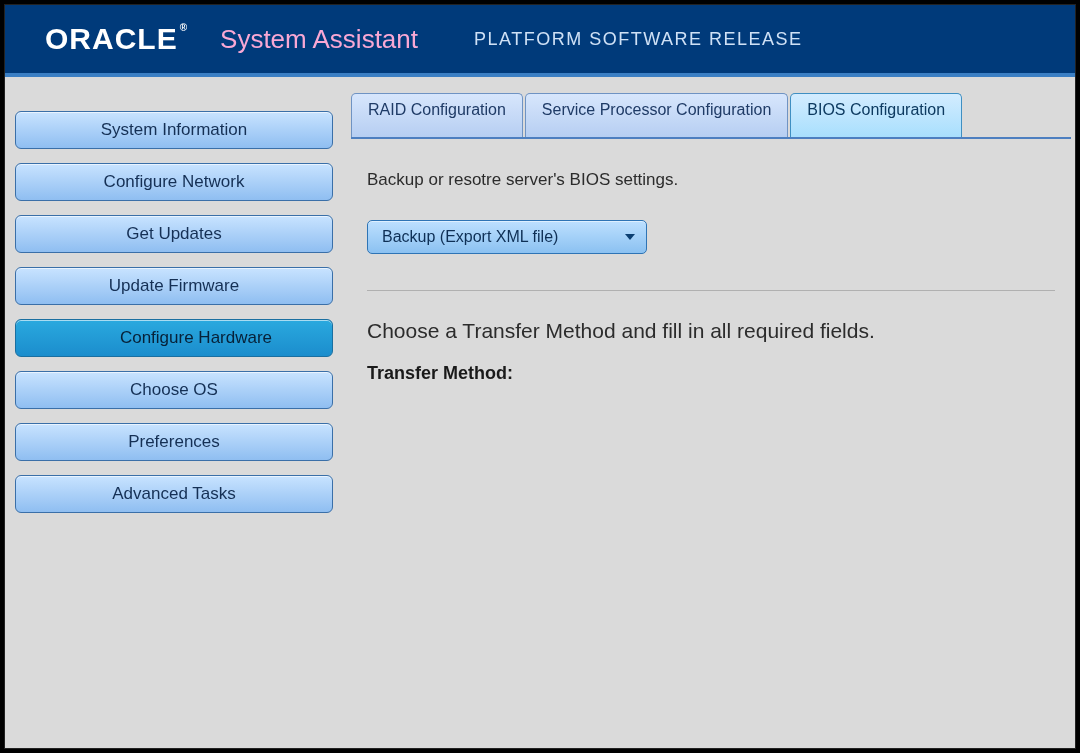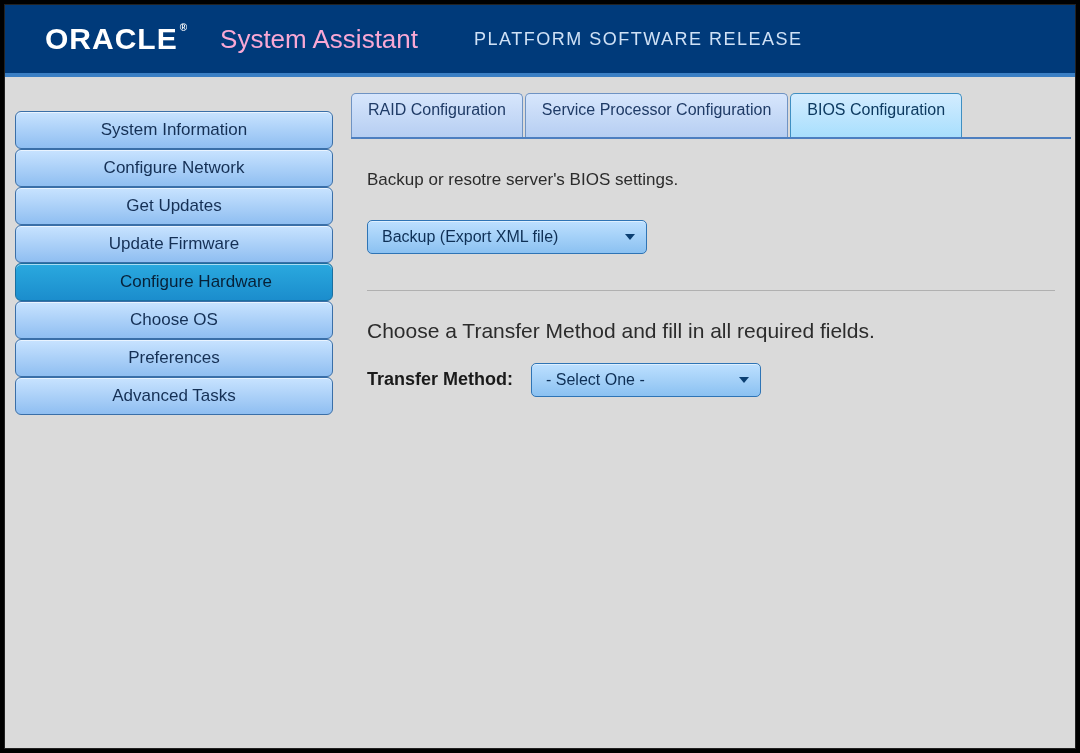--- a/index.html
+++ b/index.html
@@ -61,20 +61,21 @@
       height: calc(100% - 76px);
       padding: 10px 0 10px 10px;
       gap: 18px;
       background: #dadada;
     }
     .sidebar {
       width: 318px;
       padding-top: 24px;
       display: flex;
       flex-direction: column;
+      gap: 14px;
       flex-shrink: 0;
     }
     .sidebar-button {
       height: 38px;
       border-radius: 6px;
       border: 1px solid #3a6fa8;
       background: linear-gradient(#c8e3ff, #8fbef1);
       color: #153055;
       font-size: 17px;
       font-weight: 400;
@@ -230,28 +231,20 @@
               </svg>
           </span>
         </div>
 
         <hr class="divider">
 
         <div class="field-prompt">Choose a Transfer Method and fill in all required fields.</div>
 
         <div class="field-row">
           <span class="field-label">Transfer Method:</span>
-          <div class="dropdown small">
-            <span>- Select One -</span>
-            <span class="arrow">
-              <svg width="10" height="6" viewBox="0 0 10 6">
-                  <polygon points="0,0 10,0 5,6"></polygon>
-                </svg>
-            </span>
-          </div>
         </div>
 
       </div>
 
     </div>
 
   </div>
 
 </div>
 

